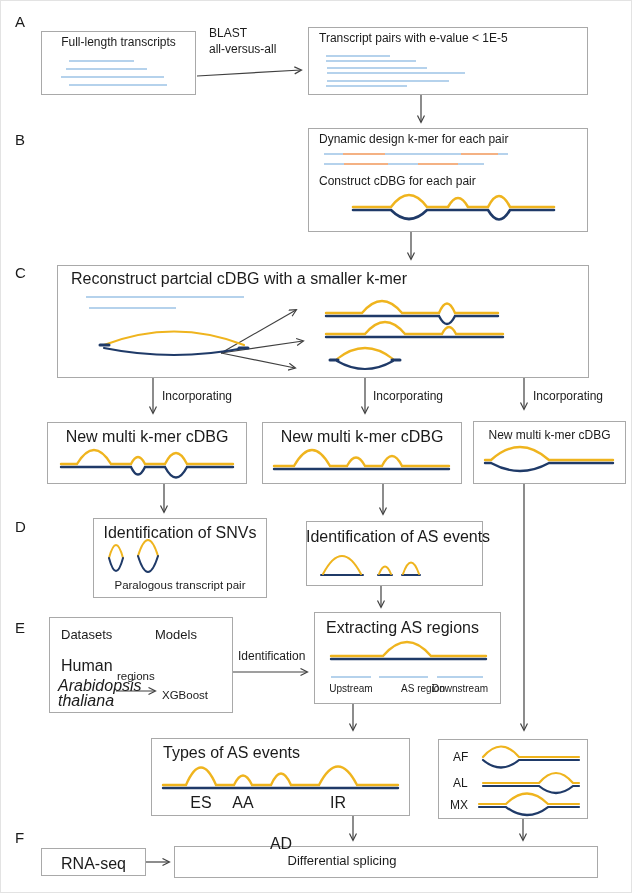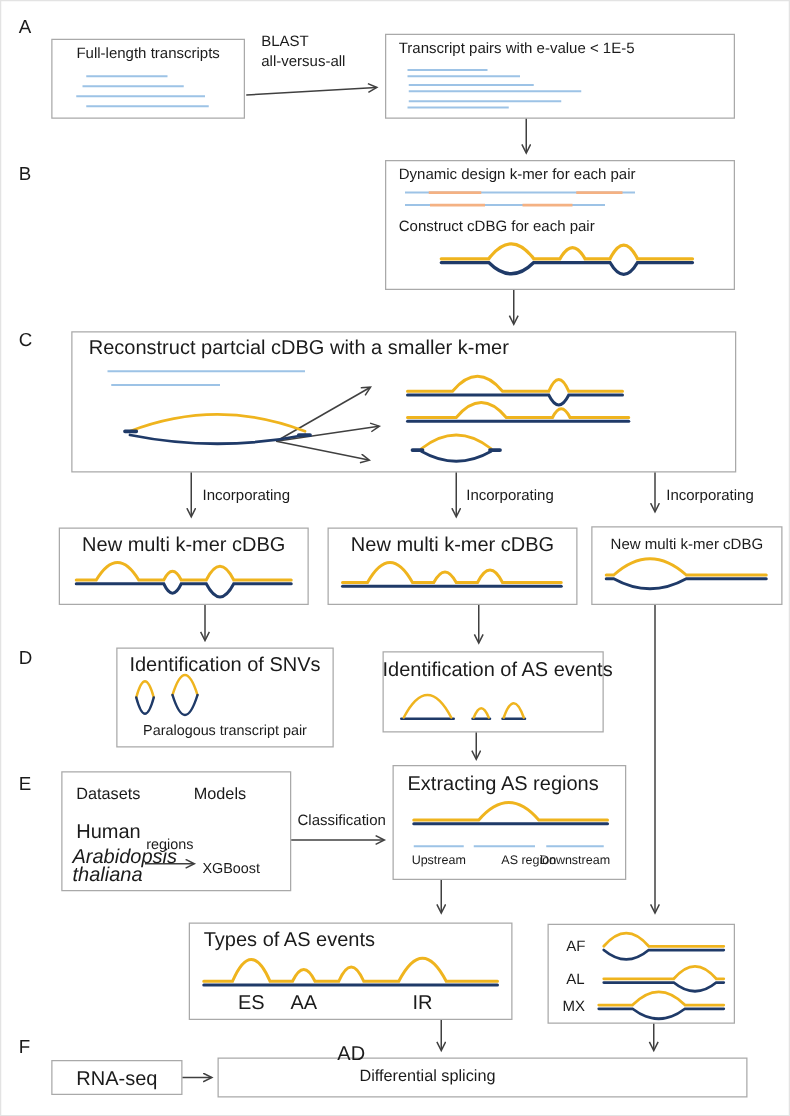--- a/index.html
+++ b/index.html
@@ -211,21 +211,21 @@
   <div class="lbl txt ctr s11" style="left:92px; top:578px; width:174px;">Paralogous transcript pair</div>
   <div class="lbl txt ctr s12" style="left:305px; top:527px; width:177px;">Identification of AS events</div>
 
   <div class="lbl txt s13" style="left:60px; top:627px;">Datasets</div>
   <div class="lbl txt s13" style="left:154px; top:627px;">Models</div>
   <div class="lbl txt s12" style="left:60px; top:656px;">Human</div>
   <div class="lbl txt s12 it" style="left:57px; top:676px;">Arabidopsis</div>
   <div class="lbl txt s12 it" style="left:57px; top:691px;">thaliana</div>
   <div class="lbl txt s11" style="left:116px; top:669px;">regions</div>
   <div class="lbl txt s11" style="left:161px; top:688px;">XGBoost</div>
-  <div class="lbl txt" style="left:237px; top:649px;">Classification</div>
+  <div class="lbl txt" style="left:237px; top:649px;">Identification</div>
   <div class="lbl txt s12" style="left:325px; top:618px;">Extracting AS regions</div>
   <div class="lbl txt ctr s10" style="left:318px; top:682px; width:64px;">Upstream</div>
   <div class="lbl txt ctr s10" style="left:392px; top:682px; width:60px;">AS region</div>
   <div class="lbl txt ctr s10" style="left:420px; top:682px; width:78px;">Downstream</div>
 
   <div class="lbl txt s12" style="left:162px; top:743px;">Types of AS events</div>
   <div class="lbl txt ctr s12" style="left:185px; top:793px; width:30px;">ES</div>
   <div class="lbl txt ctr s12" style="left:227px; top:793px; width:30px;">AA</div>
   <div class="lbl txt ctr s12" style="left:265px; top:834px; width:30px;">AD</div>
   <div class="lbl txt ctr s12" style="left:322px; top:793px; width:30px;">IR</div>

